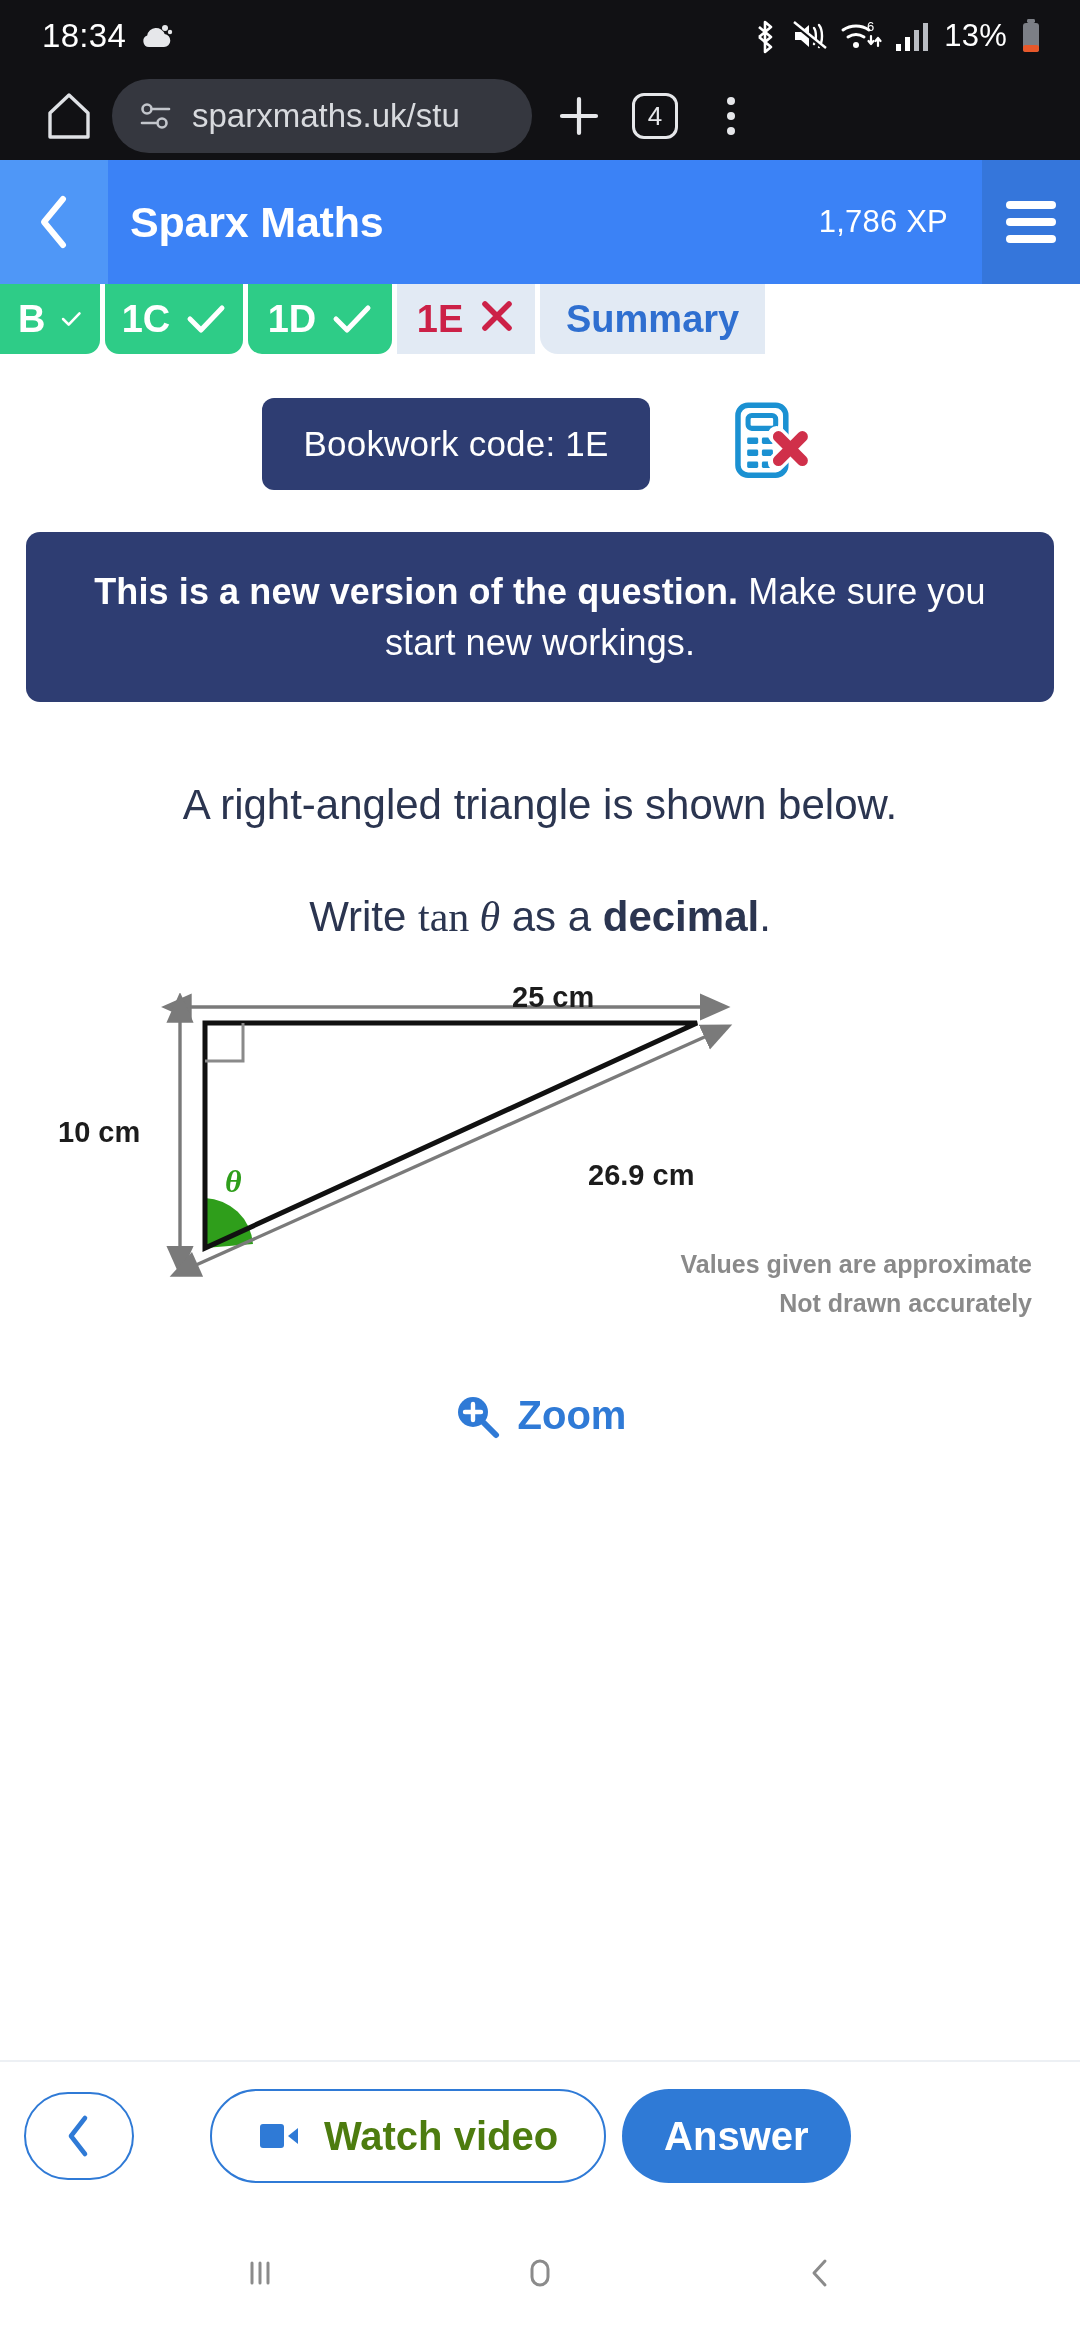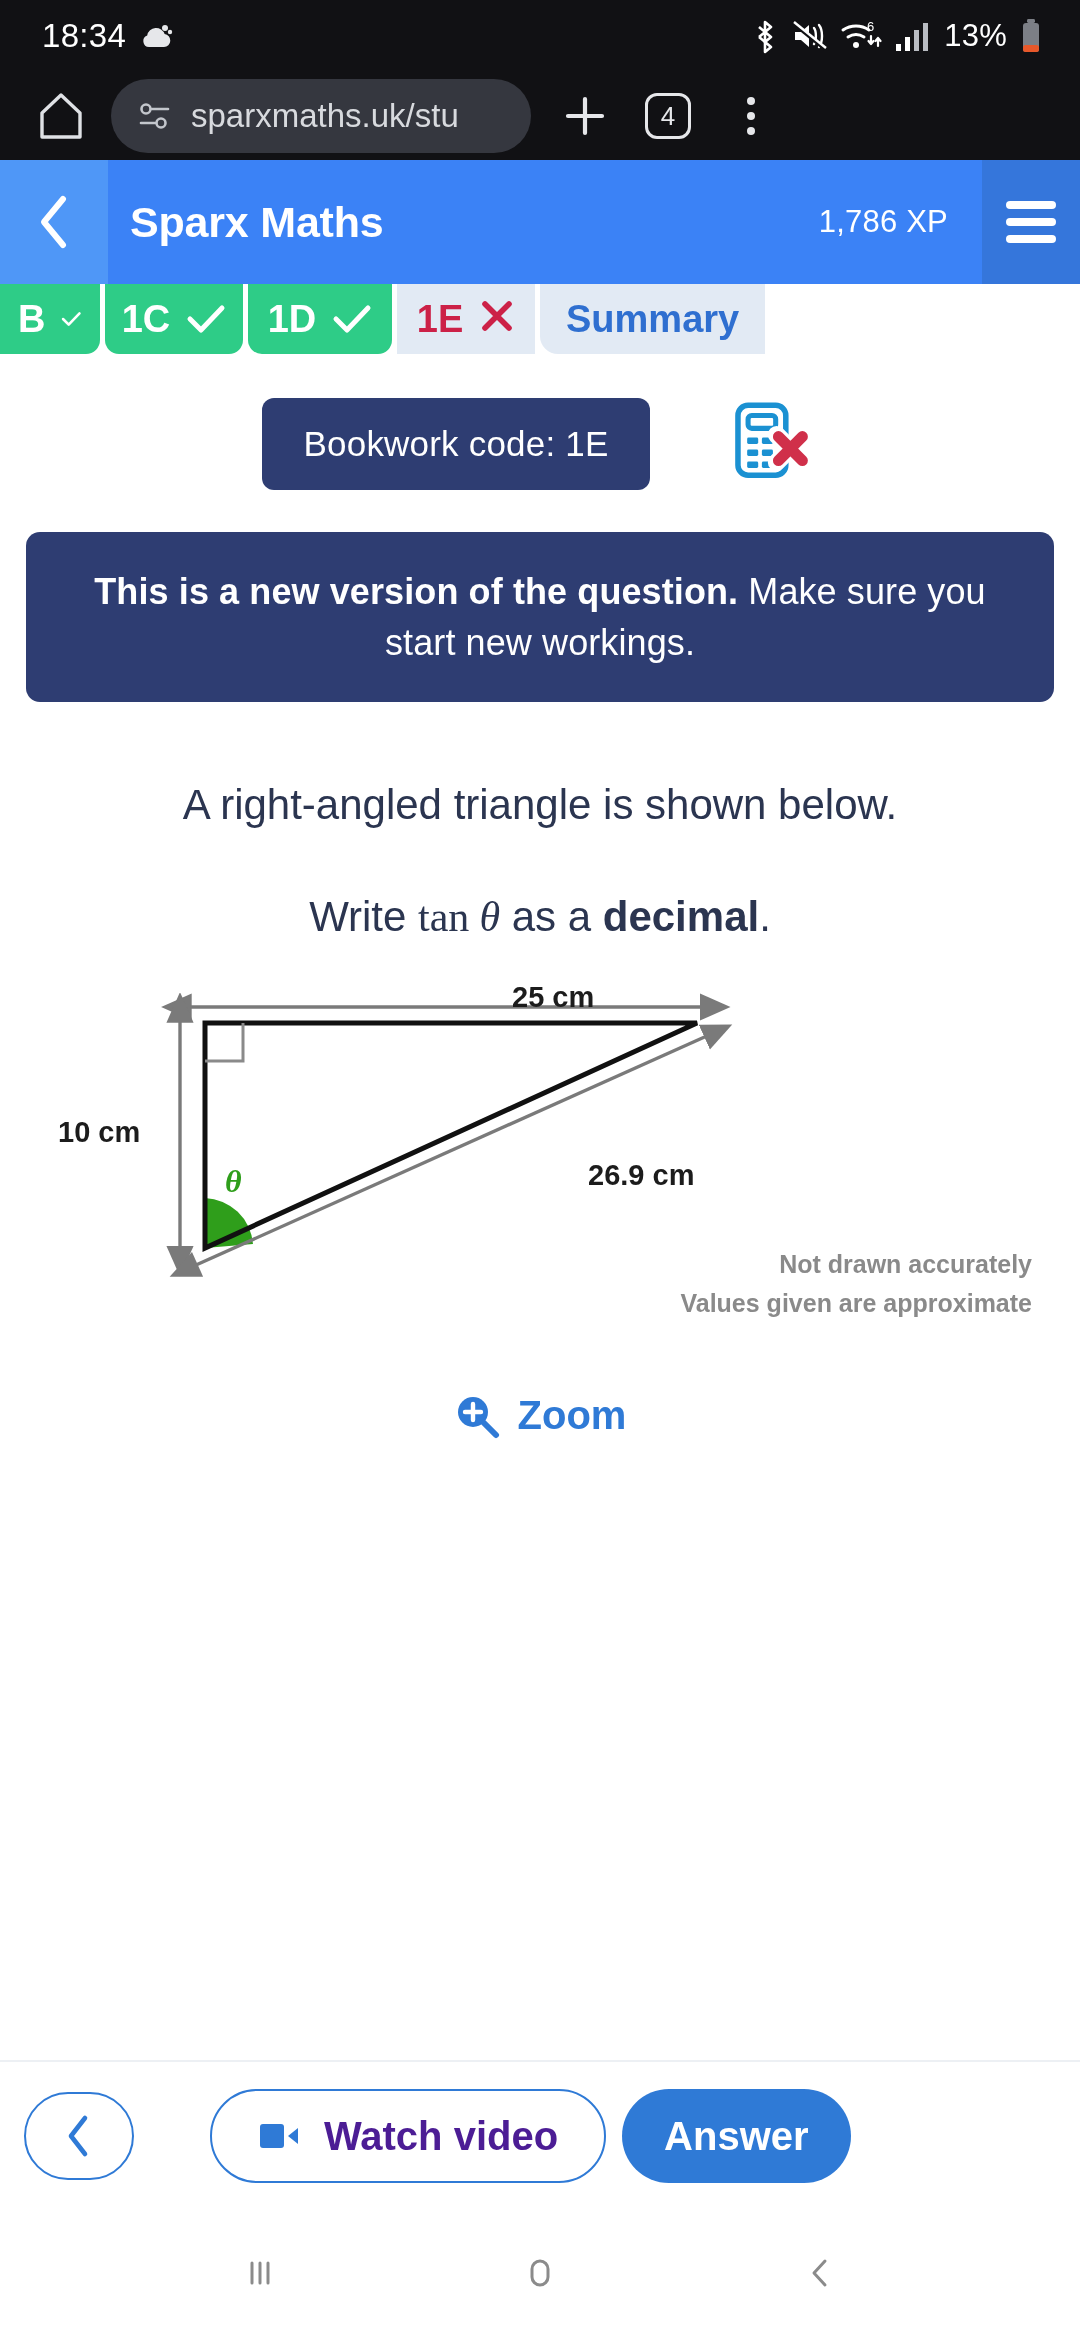--- a/index.html
+++ b/index.html
@@ -19,21 +19,21 @@
   }
   .status-left{ display:flex; align-items:center; gap:14px; }
   .status-clock{ font-size:33px; letter-spacing:.3px; }
   .status-right{ display:flex; align-items:center; gap:13px; }
   .si{ display:block; }
   .battery-pct{ font-size:31px; letter-spacing:.2px; }
 
   
   .browser-bar{
     height:88px; background:#111114;
-    display:flex; align-items:center; padding:0 30px 0 24px; gap:9px;
+    display:flex; align-items:center; padding:0 30px 0 32px; gap:2px;
   }
   .chrome-btn{
     width:74px; height:74px; display:flex; align-items:center; justify-content:center;
     flex:0 0 auto;
   }
   .url-pill{
     flex:1 1 auto; height:74px; background:#35373f; border-radius:37px;
     display:flex; align-items:center; gap:18px; padding:0 26px; margin:0 8px 0 4px;
     max-width:420px;
   }
@@ -144,21 +144,21 @@
   .btn-prev{
     width:110px; height:88px; border:2.5px solid #2f7ad6; border-radius:44px;
     display:flex; align-items:center; justify-content:center; background:#fff;
     flex:0 0 auto;
   }
   .btn-watch{
     height:94px; border:2.5px solid #2f7ad6; border-radius:47px; background:#fff;
     display:flex; align-items:center; justify-content:center; gap:22px;
     padding:0 46px; margin-left:76px; flex:0 0 auto;
   }
-  .btn-watch span{ color:#4c1d95; font-size:40px; font-weight:bold; }
+  .btn-watch span{ color:#4d7c0f; font-size:40px; font-weight:bold; }
   .btn-answer{
     height:94px; background:#2f7ad6; border-radius:47px; color:#fff;
     display:flex; align-items:center; justify-content:center;
     padding:0 42px; font-size:40px; font-weight:bold; margin-left:16px; flex:0 0 auto;
   }
 
   
   .nav-bar{
     position:absolute; left:0; right:0; bottom:0; height:130px; background:#fff;
     display:flex; align-items:center; justify-content:space-around; padding:0 120px;
@@ -352,22 +352,22 @@
 
     <div style="position:absolute;left:588px;top:166px;font-size:29px;font-weight:bold;color:#1c1c1c;">
       <span>26.9 cm</span>
     </div>
 
     <div style="position:absolute;left:225px;top:170px;font-size:32px;font-weight:bold;color:#2f9e1b;font-family:'Liberation Serif',serif;font-style:italic;">
       <span>θ</span>
     </div>
 
     <div style="position:absolute;right:48px;top:252px;text-align:right;font-size:25px;font-weight:bold;color:#8a8a8a;line-height:1.55;">
+      <div>Values given are approximate</div>
       <div>Not drawn accurately</div>
-      <div>Values given are approximate</div>
     </div>
   </div>
 
   <div class="zoom-row">
     <svg width="46" height="46" viewBox="0 0 46 46">
       <circle cx="19" cy="19" r="15" fill="#2f7ad6"></circle>
       <path d="M19 11v16M11 19h16" stroke="#ffffff" stroke-width="4.4" stroke-linecap="round"></path>
       <path d="M30 30l12 12" stroke="#2f7ad6" stroke-width="6" stroke-linecap="round"></path>
     </svg>
     <span class="zoom-label">Zoom</span>

